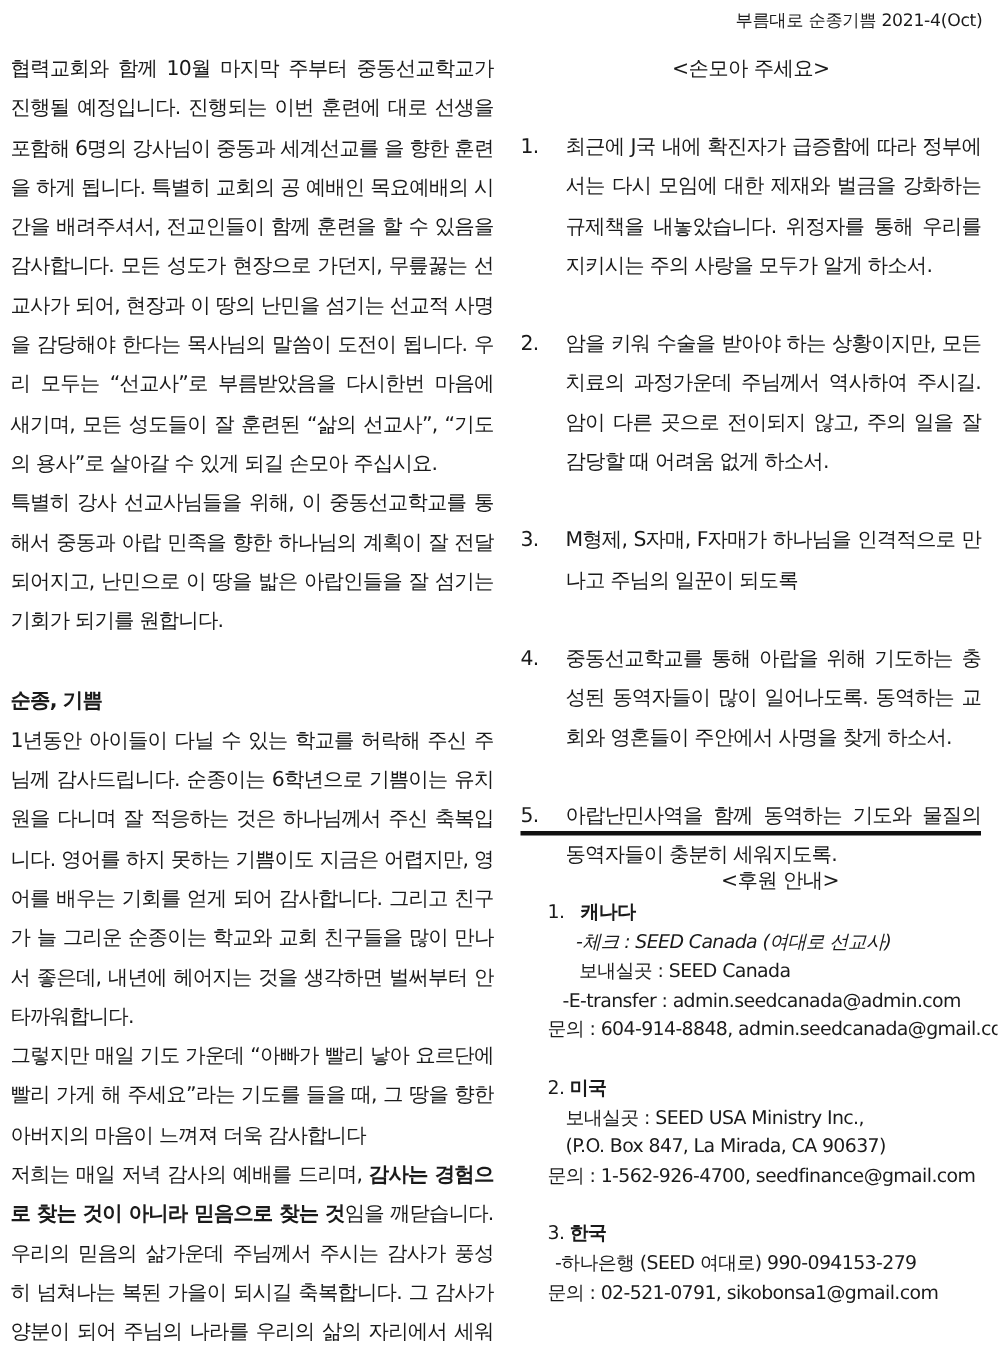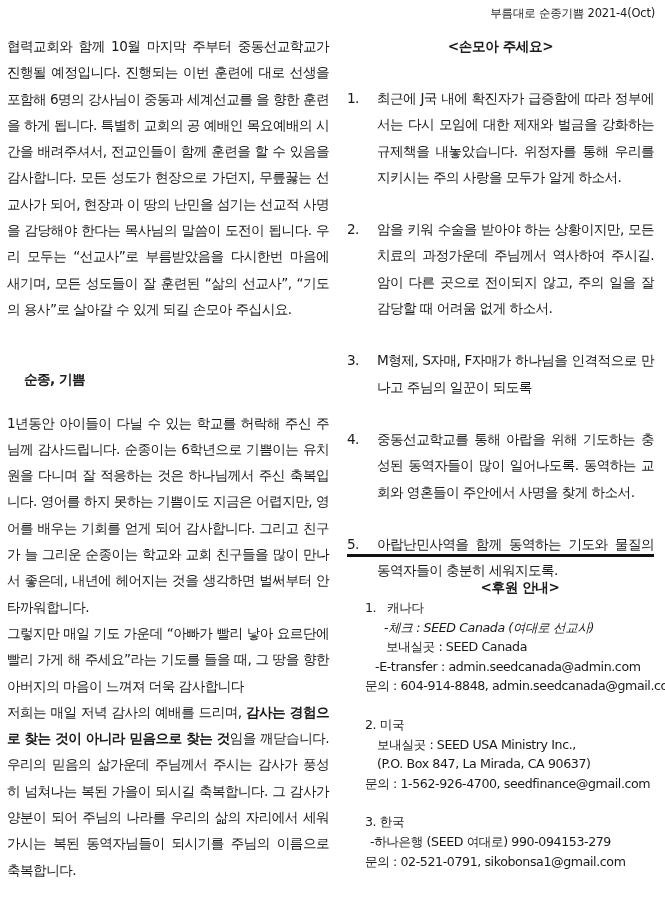--- a/index.html
+++ b/index.html
@@ -12,62 +12,63 @@
     position: absolute; top: 6px; right: 10px;
     font-size: 11.5px; color: #1a1a1a; letter-spacing: -0.2px; text-align: right;
   }
   .col-left {
     position: absolute; left: 7px; top: 33px; width: 322px;
     font-size: 13.6px; line-height: 26.3px; letter-spacing: -0.55px;
     text-align: justify; text-align-last: left;
   }
   .col-left p { margin: 0; }
   .col-left .gap { height: 27px; }
-  .col-left .subhead { font-weight: bold; margin: 17px; }
+  .col-left .subhead { font-weight: bold; margin: 0; }
   .col-left b { font-weight: bold; }
   .col-right {
     position: absolute; left: 347px; top: 33px; width: 307px;
   }
   .section-title {
-    text-align: center; font-weight: bold; font-size: 13.6px;
+    text-align: center; font-weight: normal; font-size: 13.6px;
     line-height: 26px; margin: 0; letter-spacing: -0.4px;
   }
   .prayer-list { margin: 26px 0 0 0; padding: 0; list-style: none; }
   .prayer-item {
     display: flex; font-size: 13.6px; line-height: 26.3px;
     letter-spacing: -0.55px; margin-bottom: 26px;
   }
   .prayer-num { width: 30px; flex: 0 0 30px; padding-left: 0; }
   .prayer-text { flex: 1; text-align: justify; text-align-last: left; }
   .divider {
     position: absolute; left: 347px; width: 307px; top: 554px;
     height: 3px; background: #111;
   }
   .support {
     position: absolute; left: 365px; top: 565px; width: 310px;
     font-size: 12.6px; line-height: 19.6px; letter-spacing: -0.4px; margin-top: 11px;
   }
   .support .section-title { font-size: 13.6px; line-height: 22px; }
   .support .line { white-space: nowrap; }
-  .support .group-head b { font-weight: normal; }
+  .support .group-head b { font-weight: bold; }
   .support .gap { height: 19px; }
   .ind1 { padding-left: 19px; font-style: italic; }
   .ind2 { padding-left: 21px; }
   .ind3 { padding-left: 10px; }
   .ind-us1 { padding-left: 7px; }
   .ind-us2 { padding-left: 12px; }
   .ind-kr { padding-left: 5px; }
 </style>
 </head>
 <body>
 
 <div class="header">부름대로 순종기쁨 2021-4(Oct)</div>
 
 <div class="col-left">
   <p>협력교회와 함께 10월 마지막 주부터 중동선교학교가 진행될 예정입니다. 진행되는 이번 훈련에 대로 선생을 포함해 6명의 강사님이 중동과 세계선교를 을 향한 훈련을 하게 됩니다. 특별히 교회의 공 예배인 목요예배의 시간을 배려주셔서, 전교인들이 함께 훈련을 할 수 있음을 감사합니다. 모든 성도가 현장으로 가던지, 무릎꿇는 선교사가 되어, 현장과 이 땅의 난민을 섬기는 선교적 사명을 감당해야 한다는 목사님의 말씀이 도전이 됩니다. 우리 모두는 “선교사”로 부름받았음을 다시한번 마음에 새기며, 모든 성도들이 잘 훈련된 “삶의 선교사”, “기도의 용사”로 살아갈 수 있게 되길 손모아 주십시요.</p>
+  <p>특별히 강사 선교사님들을 위해, 이 중동선교학교를 통해서 중동과 아랍 민족을 향한 하나님의 계획이 잘 전달 되어지고, 난민으로 이 땅을 밟은 아랍인들을 잘 섬기는 기회가 되기를 원합니다.</p>
   <div class="gap"></div>
   <p class="subhead">순종, 기쁨</p>
   <p>1년동안 아이들이 다닐 수 있는 학교를 허락해 주신 주님께 감사드립니다. 순종이는 6학년으로 기쁨이는 유치원을 다니며 잘 적응하는 것은 하나님께서 주신 축복입니다. 영어를 하지 못하는 기쁨이도 지금은 어렵지만, 영어를 배우는 기회를 얻게 되어 감사합니다. 그리고 친구가 늘 그리운 순종이는 학교와 교회 친구들을 많이 만나서 좋은데, 내년에 헤어지는 것을 생각하면 벌써부터 안타까워합니다.</p>
   <p>그렇지만 매일 기도 가운데 “아빠가 빨리 낳아 요르단에 빨리 가게 해 주세요”라는 기도를 들을 때, 그 땅을 향한 아버지의 마음이 느껴져 더욱 감사합니다</p>
   <p><span>저희는 매일 저녁 감사의 예배를 드리며, </span><b>감사는 경험으로 찾는 것이 아니라 믿음으로 찾는 것</b><span>임을 깨닫습니다. 우리의 믿음의 삶가운데 주님께서 주시는 감사가 풍성히 넘쳐나는 복된 가을이 되시길 축복합니다. 그 감사가 양분이 되어 주님의 나라를 우리의 삶의 자리에서 세워 가시는 복된 동역자님들이 되시기를 주님의 이름으로 축복합니다.</span></p>
 </div>
 
 <div class="col-right">
   <p class="section-title">&lt;손모아 주세요&gt;</p>
   <ol class="prayer-list">

